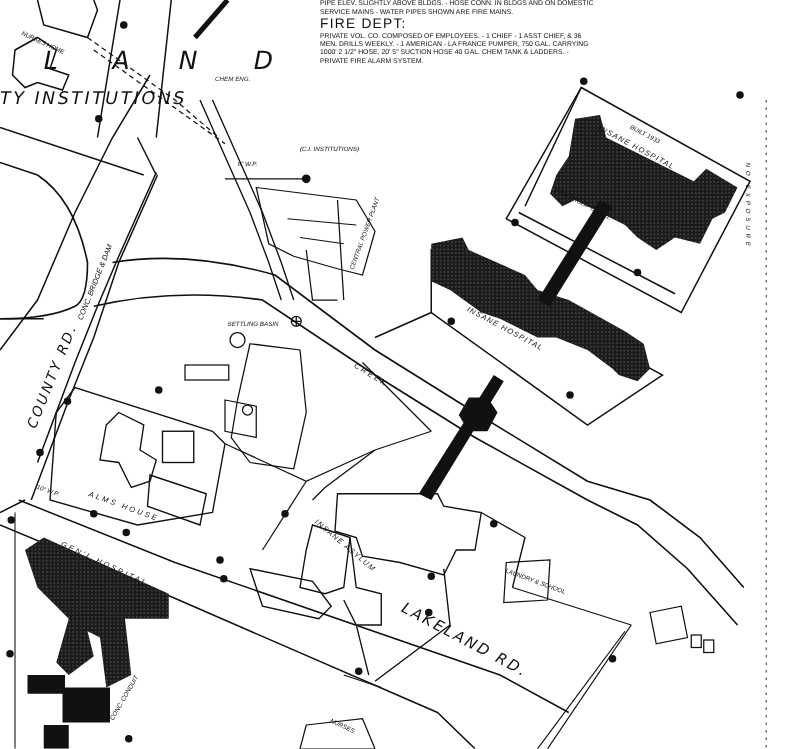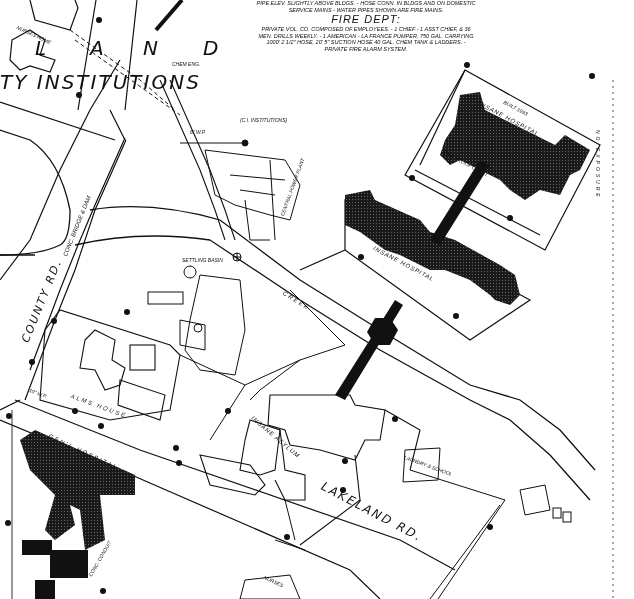--- a/index.html
+++ b/index.html
@@ -3,21 +3,21 @@
 <meta charset="utf-8">
 <style>
   html,body{margin:0;padding:0;background:#ffffff;}
   body{width:634px;height:599px;overflow:hidden;position:relative;font-family:"Liberation Sans",sans-serif;}
   #map{position:absolute;left:0;top:0;width:634px;height:599px;}
   .lbl{position:absolute;color:#111;white-space:nowrap;font-style:italic;transform-origin:0 0;line-height:1;}
   .big{font-family:"DejaVu Sans",sans-serif;font-style:italic;font-size:20px;letter-spacing:1px;}
   .mid{font-family:"DejaVu Sans",sans-serif;font-style:italic;font-size:11px;letter-spacing:2px;}
   .sm{font-size:6px;}
   .xs{font-size:5px;}
-  .notes{position:absolute;left:256px;top:0;width:220px;font-size:5.5px;line-height:6.5px;color:#111;font-style:italic;text-align:center;}
+  .notes{position:absolute;left:256px;top:0;width:220px;font-size:5.5px;line-height:6.5px;color:#111;}
   .notes .h{font-size:11px;font-weight:normal;letter-spacing:1px;line-height:13px;}
 </style>
 </head>
 <body>
 
 <svg id="map" viewBox="0 0 634 599" xmlns="http://www.w3.org/2000/svg">
   <defs>
     <pattern id="stip" width="3" height="3" patternUnits="userSpaceOnUse">
       <rect width="3" height="3" fill="#1a1a1a"></rect>
       <rect x="1" y="1" width="1" height="1" fill="#666"></rect>
@@ -207,21 +207,21 @@
 <div class="notes">
   <div>PIPE ELEV. SLIGHTLY ABOVE BLDGS. - HOSE CONN. IN BLDGS AND ON DOMESTIC SERVICE MAINS - WATER PIPES SHOWN ARE FIRE MAINS.</div>
   <div class="h">FIRE DEPT:</div>
   <div>PRIVATE VOL. CO. COMPOSED OF EMPLOYEES. - 1 CHIEF - 1 ASST CHIEF, &amp; 36 MEN. DRILLS WEEKLY. - 1 AMERICAN - LA FRANCE PUMPER, 750 GAL. CARRYING 1000' 2 1/2" HOSE, 20' 5" SUCTION HOSE 40 GAL. CHEM TANK &amp; LADDERS. - PRIVATE FIRE ALARM SYSTEM.</div>
 </div>
 
 <span class="lbl big" style="left:35px;top:38px;">L</span>
 <span class="lbl big" style="left:90px;top:38px;">A</span>
 <span class="lbl big" style="left:143px;top:38px;">N</span>
 <span class="lbl big" style="left:203px;top:38px;">D</span>
-<span class="lbl mid" style="left:0px;top:72px;font-size:20px;letter-spacing:2px;">TY INSTITUTIONS</span>
+<span class="lbl mid" style="left:0px;top:72px;font-size:14px;letter-spacing:2px;">TY INSTITUTIONS</span>
 
 <span class="lbl mid" style="left:20px;top:340px;transform:rotate(-68deg);">COUNTY RD.</span>
 <span class="lbl mid" style="left:325px;top:480px;transform:rotate(28deg);font-size:12px;">LAKELAND RD.</span>
 
 <span class="lbl sm" style="left:62px;top:255px;transform:rotate(-68deg);">CONC. BRIDGE &amp; DAM</span>
 <span class="lbl sm" style="left:285px;top:290px;transform:rotate(32deg);letter-spacing:2px;">CREEK</span>
 
 <span class="lbl sm" style="left:480px;top:100px;transform:rotate(28deg);letter-spacing:1px;">INSANE HOSPITAL</span>
 <span class="lbl xs" style="left:505px;top:100px;transform:rotate(28deg);">BUILT 1933</span>
 <span class="lbl sm" style="left:375px;top:245px;transform:rotate(28deg);letter-spacing:1px;">INSANE HOSPITAL</span>

